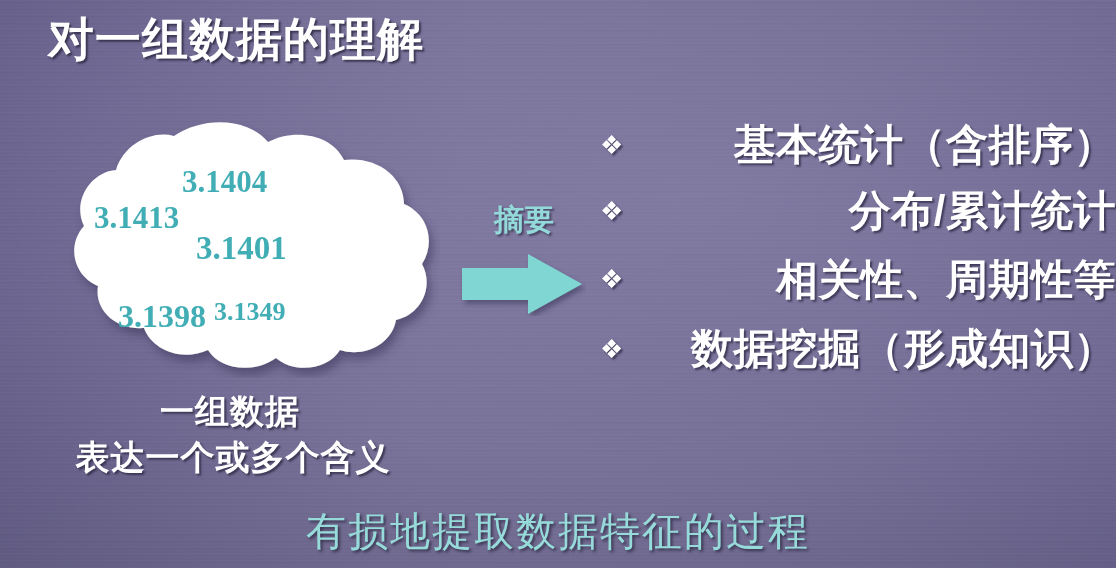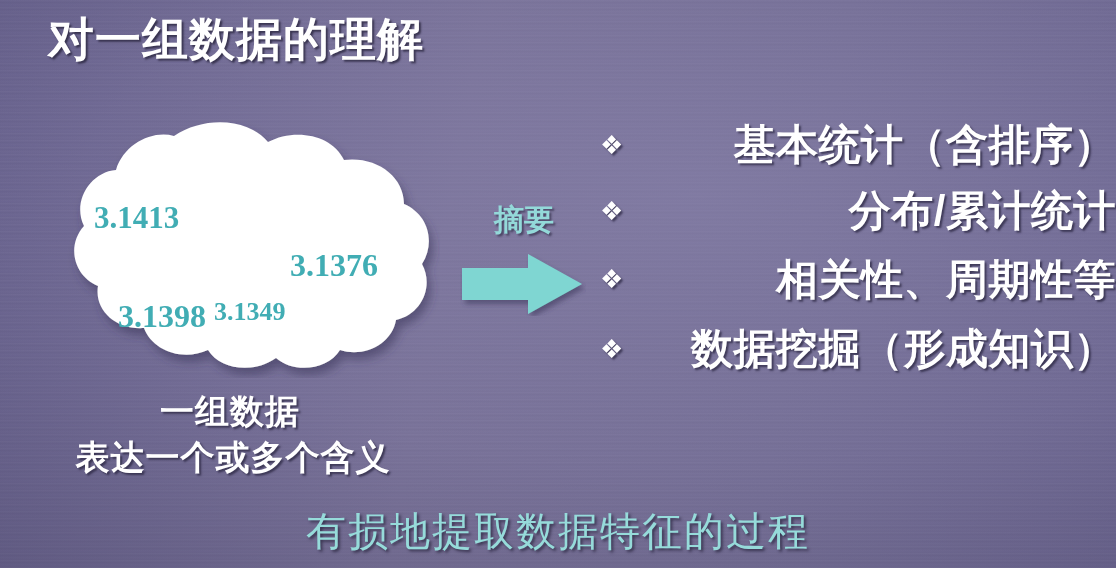--- a/index.html
+++ b/index.html
@@ -195,22 +195,23 @@
           C 218 252, 184 248, 172 228
           C 146 240, 116 228, 108 206
           C 80 208, 58 188, 62 164
           C 38 154, 30 124, 48 104
           C 36 80, 54 50, 80 48
           C 88 22, 116 8, 138 14
           Z"></path>
       </g>
     </svg>
 
+    <span class="cloud-number n0">3.1404</span>
     <span class="cloud-number n1">3.1413</span>
-    <span class="cloud-number n3">3.1376</span>
+    <span class="cloud-number n2">3.1401</span>
     <span class="cloud-number n4">3.1398</span>
     <span class="cloud-number n5">3.1349</span>
   </div>
 
   <div id="cloud-caption">
     <div class="line1">一组数据</div>
     <div class="line2">表达一个或多个含义</div>
   </div>
 
   <div id="arrow-label">摘要</div>

